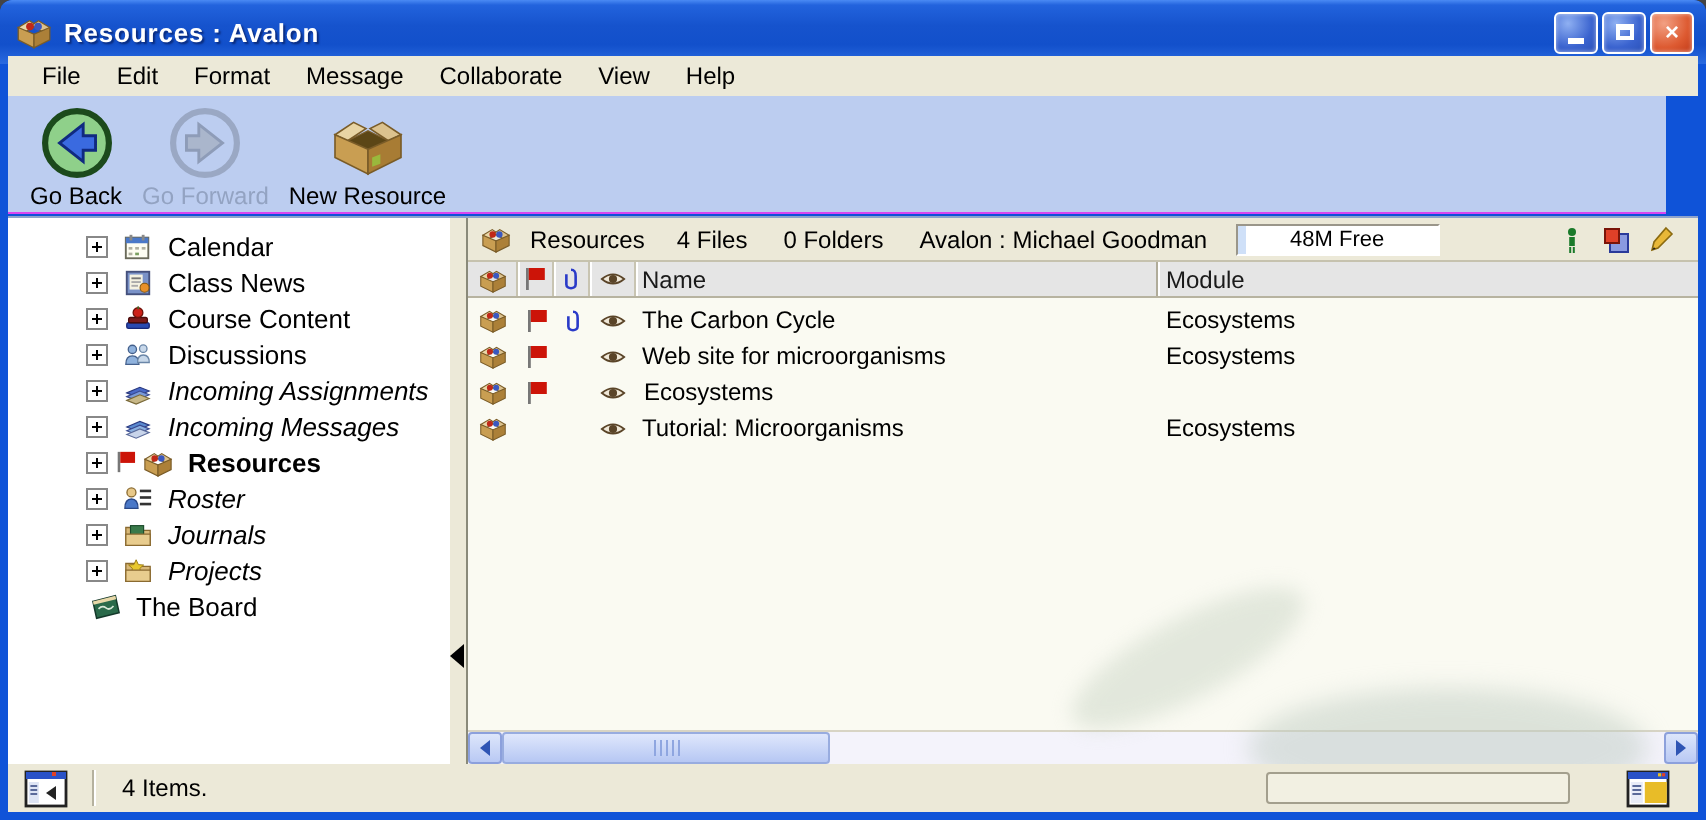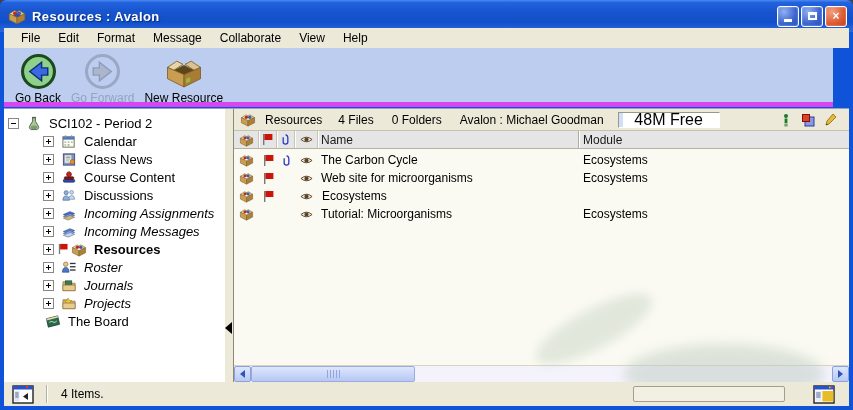--- a/index.html
+++ b/index.html
@@ -31,21 +31,21 @@
   
   .menubar{
     position:absolute;left:4px;right:4px;top:28px;height:20px;
     background:#ece9d8;display:flex;align-items:center;
     font-size:12px;color:#000;padding-left:8px;gap:0;
   }
   .menu-item{padding:2px 9px 3px 9px;cursor:default;}
   
   .toolbar{
     position:absolute;left:4px;right:20px;top:48px;height:59px;
-    background:#bccdf0;border-bottom:5px solid #d946ef;
+    background:#bccdf0;border-bottom:1px solid #d946ef;
     display:flex;align-items:flex-start;padding:4px 4px 0 8px;gap:4px;
   }
   .tb-btn{display:flex;flex-direction:column;align-items:center;padding:1px 3px;}
   .tb-btn .tb-ico{height:37px;display:flex;align-items:center;justify-content:center;}
   .tb-label{font-size:12px;color:#000;margin-top:1px;white-space:nowrap;}
   .tb-label.disabled{color:#93a3c2;}
   
   .main{position:absolute;left:4px;right:4px;top:108px;height:274px;display:flex;
     border-top:1px solid #8ea3cc;}
   .tree-panel{width:221px;background:#fff;position:relative;overflow:hidden;}
@@ -72,21 +72,21 @@
   
   .right-panel{flex:1;display:flex;flex-direction:column;background:#fafaf2;position:relative;overflow:hidden;}
   .summary-band{height:22px;background:#ece9d8;border-bottom:1px solid #c6c2ae;
     display:flex;align-items:center;font-size:12px;color:#000;padding:0 6px;gap:0;flex:none;}
   .summary-band .s-ico{width:16px;height:15px;margin-right:9px;flex:none;}
   .s-title{margin-right:16px;}
   .s-count{margin-right:18px;}
   .s-account{margin-right:14px;}
   .free-field{width:102px;height:16px;background:#fff;border:1px solid #9a968a;
     border-right-color:#fff;border-bottom-color:#fff;position:relative;
-    display:flex;align-items:center;justify-content:center;font-size:16px;flex:none;}
+    display:flex;align-items:center;justify-content:center;font-size:11px;flex:none;}
   .free-field .fill{position:absolute;left:0;top:0;bottom:0;width:4px;background:#cfe0f8;}
   .free-field span{position:relative;}
   .band-spacer{flex:1;}
   .band-icons{display:flex;align-items:center;gap:8px;margin-right:6px;}
   .band-icons svg{width:14px;height:14px;}
   
   .col-header{height:18px;background:#e5e5e5;border-bottom:1px solid #b7b3a0;
     display:flex;align-items:center;font-size:12px;color:#1a1a1a;flex:none;}
   .ch-cell{height:100%;display:flex;align-items:center;border-right:1px solid #c8c4b2;
     box-shadow:1px 0 0 #fff;}
@@ -221,31 +221,20 @@
       </span>
       <span class="tb-label">New Resource</span>
     </div>
   </div>
 
   <div class="main">
 
     <div class="tree-panel">
       <div class="tree">
 
-        <div class="trow root">
-          <span class="box">
-              <i class="h"></i>
-            </span>
-          <svg class="t-ico" viewBox="0 0 16 16">
-            <path d="M6.5 1.5 h3 v4 l3.2 5.5 a2.4 2.4 0 0 1 -2.1 3.5 h-5.2 a2.4 2.4 0 0 1 -2.1 -3.5 l3.2 -5.5 z" fill="#aec49e" stroke="#49683f" stroke-width="1"></path>
-            <ellipse cx="8" cy="12" rx="3.6" ry="2" fill="#7d9c6d"></ellipse>
-            <rect x="5.8" y="1" width="4.4" height="1.4" fill="#49683f"></rect>
-          </svg>
-          <span class="t-label">SCI102 - Period 2</span>
-        </div>
 
         <div class="trow child">
           <span class="box">
               <i class="h"></i>
               <i class="v"></i>
             </span>
           <svg class="t-ico" viewBox="0 0 16 16">
             <rect x="1.5" y="3" width="12" height="11" fill="#fdfdf2" stroke="#6a6a5a" stroke-width="1"></rect>
             <rect x="1.5" y="3" width="12" height="3" fill="#4a78c8"></rect>
             <rect x="3.5" y="1.5" width="1.5" height="3" fill="#888"></rect>

